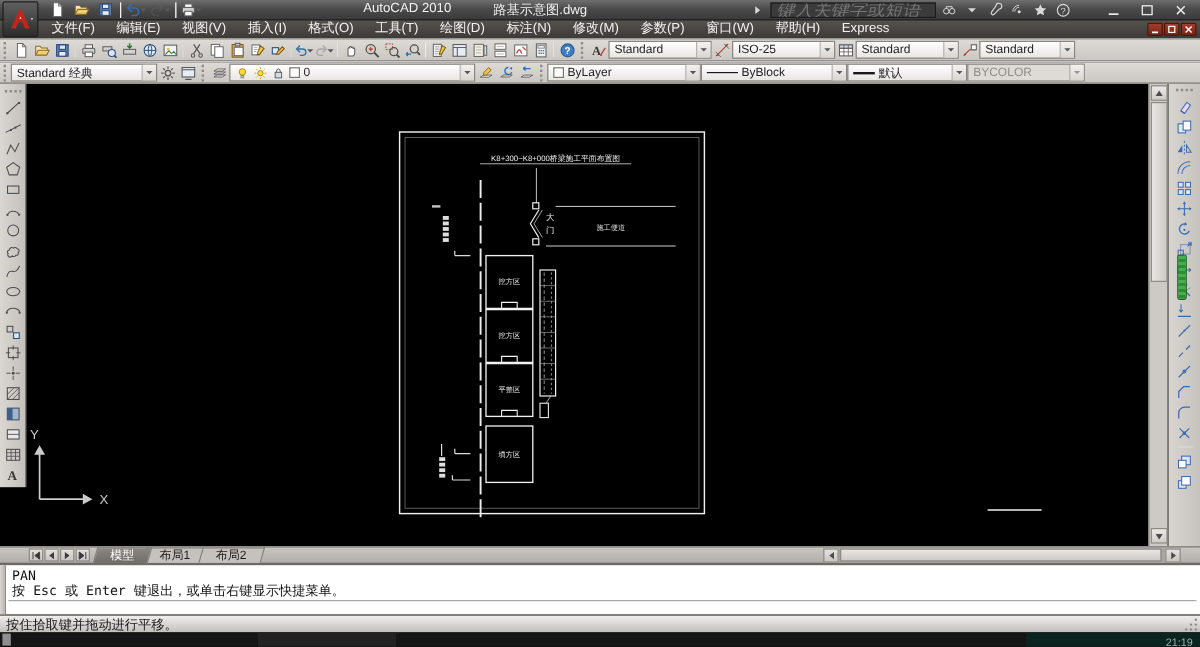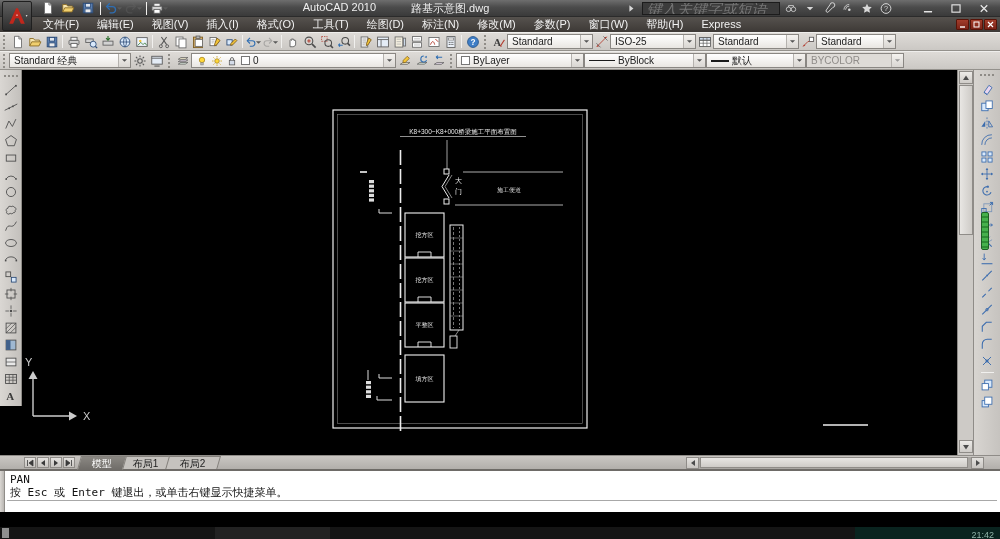--- a/index.html
+++ b/index.html
@@ -1204,21 +1204,36 @@
   </div>
 
   <div class="cmd">
     <span class="dragbar"></span>
     <div class="hline" style="top:2px">PAN</div>
     <div class="hline" style="top:14px">按 Esc 或 Enter 键退出，或单击右键显示快捷菜单。</div>
     <div class="hsep"></div>
     <input value="" style="">
   </div>
 
+  <div class="status">
+    <span>按住拾取键并拖动进行平移。</span>
+    <span class="sgrip">
+      <svg viewBox="0 0 13 13">
+          <g fill="#8f8c88">
+            <circle cx="10.5" cy="2.5" r="1"></circle>
+            <circle cx="10.5" cy="6.5" r="1"></circle>
+            <circle cx="10.5" cy="10.5" r="1"></circle>
+            <circle cx="6.5" cy="6.5" r="1"></circle>
+            <circle cx="6.5" cy="10.5" r="1"></circle>
+            <circle cx="2.5" cy="10.5" r="1"></circle>
+          </g>
+        </svg>
+    </span>
+  </div>
 
   <div class="taskbar">
     <span class="tb-chip"></span>
     <span class="tb-seg" style="left:215px;width:115px;background:#222;"></span>
     <span class="tb-seg" style="right:0;width:145px;background:#0a241f;"></span>
-    <span class="tb-clock">21:42</span>
+    <span class="tb-clock">21:19</span>
   </div>
 
 </div>
 
 </body></html>

